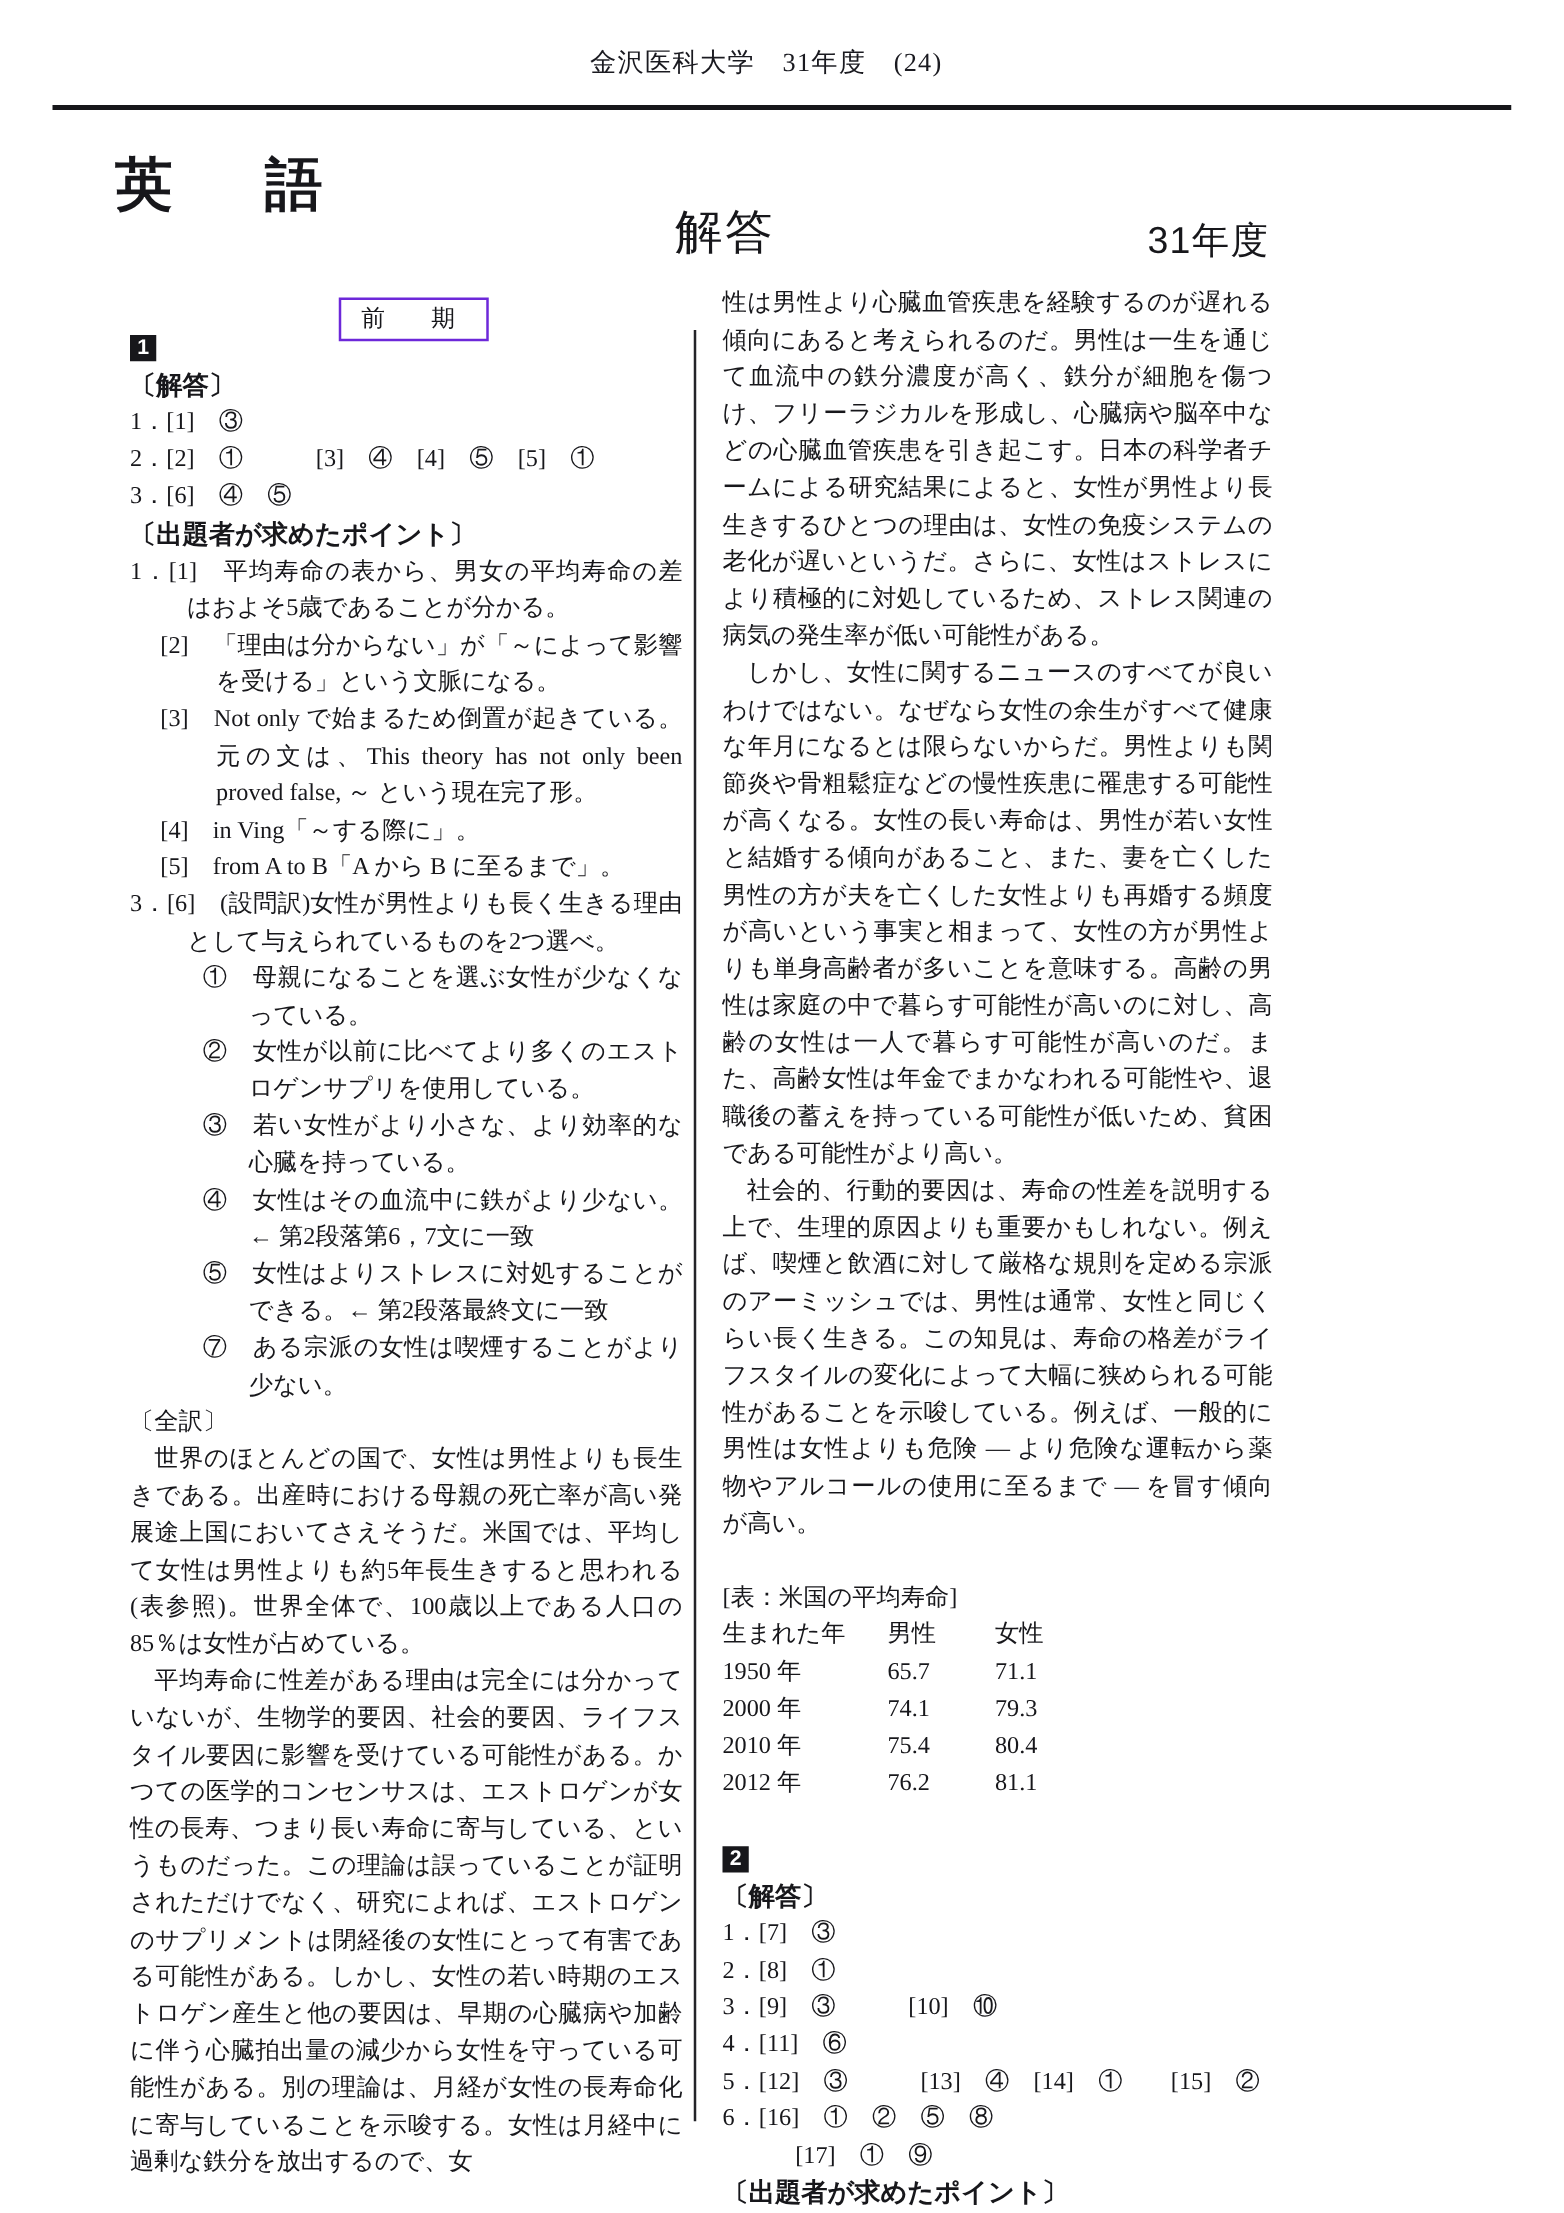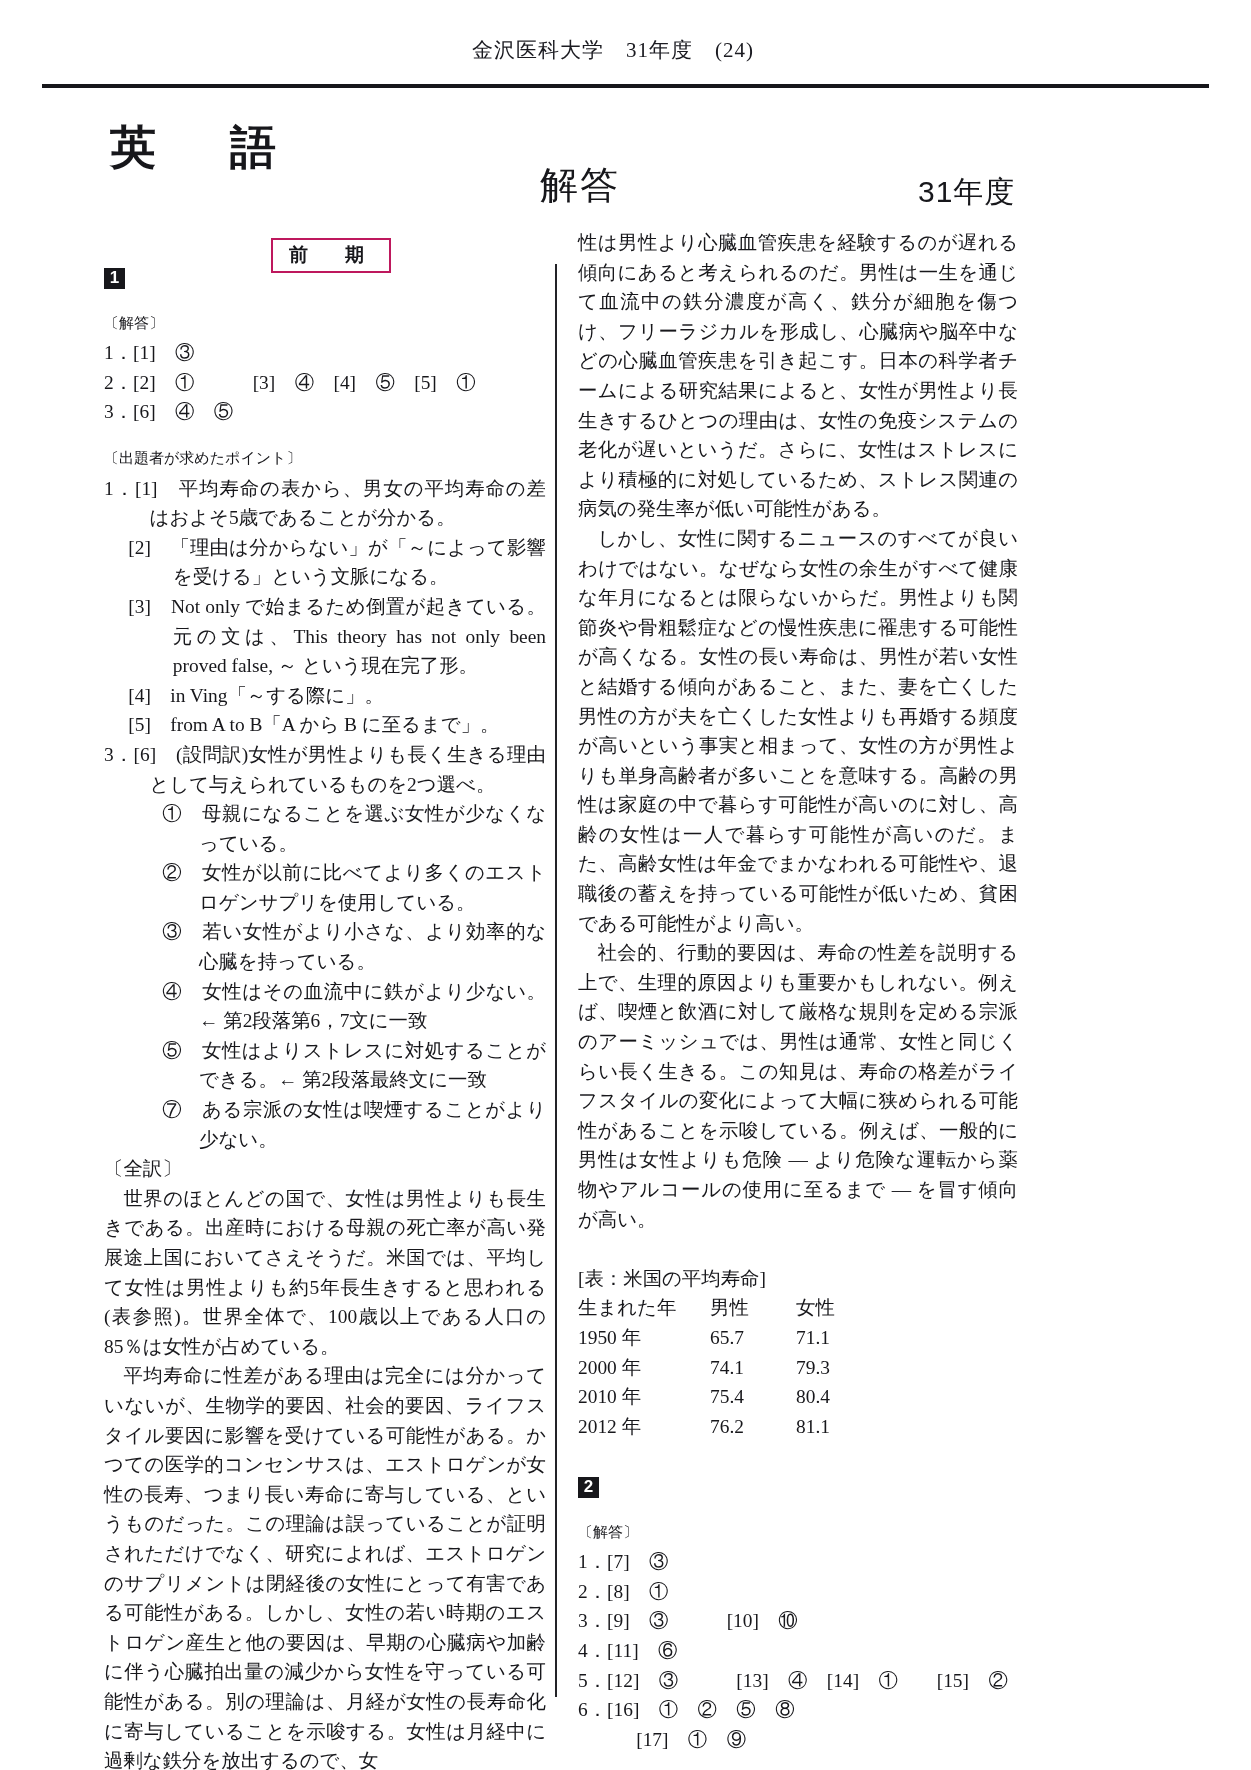--- a/index.html
+++ b/index.html
@@ -33,21 +33,21 @@
     left: 42px;
     width: 1167px;
     height: 4px;
     background: #16161a;
   }
 
   
   .subject-title {
     position: absolute;
     top: 117px;
-    left: 110px;
+    left: 92px;
     font-size: 46px;
     font-weight: 700;
     letter-spacing: 14px;
     color: #17171b;
   }
   .kaitou-title {
     position: absolute;
     top: 160px;
     left: 540px;
     font-size: 38px;
@@ -64,25 +64,25 @@
     color: #17171b;
     font-family: "Liberation Sans", sans-serif;
     font-weight: 300;
   }
 
   
   .term-box {
     position: absolute;
     top: 238px;
     left: 271px;
-    border: 2px solid #be185d;
+    border: 2px solid #6d28d9;
     padding: 2px 16px 3px 16px;
     font-size: 19px;
     letter-spacing: 9px;
-    font-weight: 700;
+    font-weight: 400;
   }
   .term-box span { display:inline-block; }
 
   
   .col {
     position: absolute;
     top: 262px;
     font-size: 19.4px;
     line-height: 29.6px;
   }
@@ -106,23 +106,23 @@
     font-family: "Liberation Sans", sans-serif;
     font-weight: 700;
     font-size: 17px;
     line-height: 20px;
     width: 21px;
     height: 21px;
     text-align: center;
     margin: 6px 0 2px 0;
   }
   .sec-head {
-    font-weight: 400;
-    font-size: 15px;
-    margin-top: 17px;
+    font-weight: 700;
+    font-size: 21px;
+    margin-top: 1px;
     letter-spacing: 0px;
   }
   .ans-row {
     white-space: pre;
     font-size: 19.4px;
     line-height: 29.6px;
   }
   .para {
     text-align: justify;
     text-justify: inter-character;

